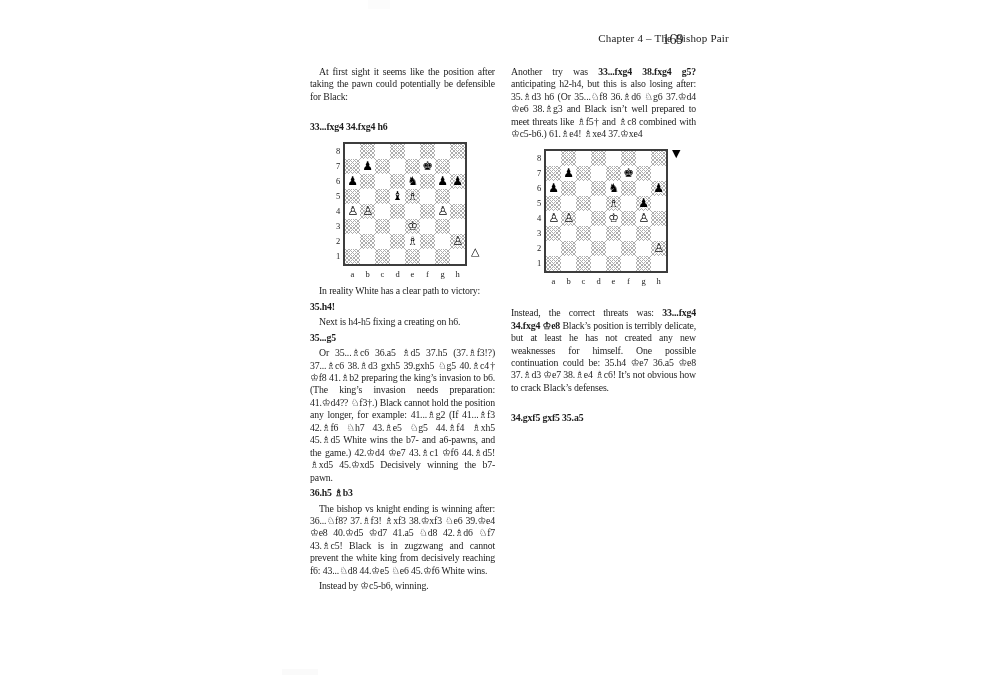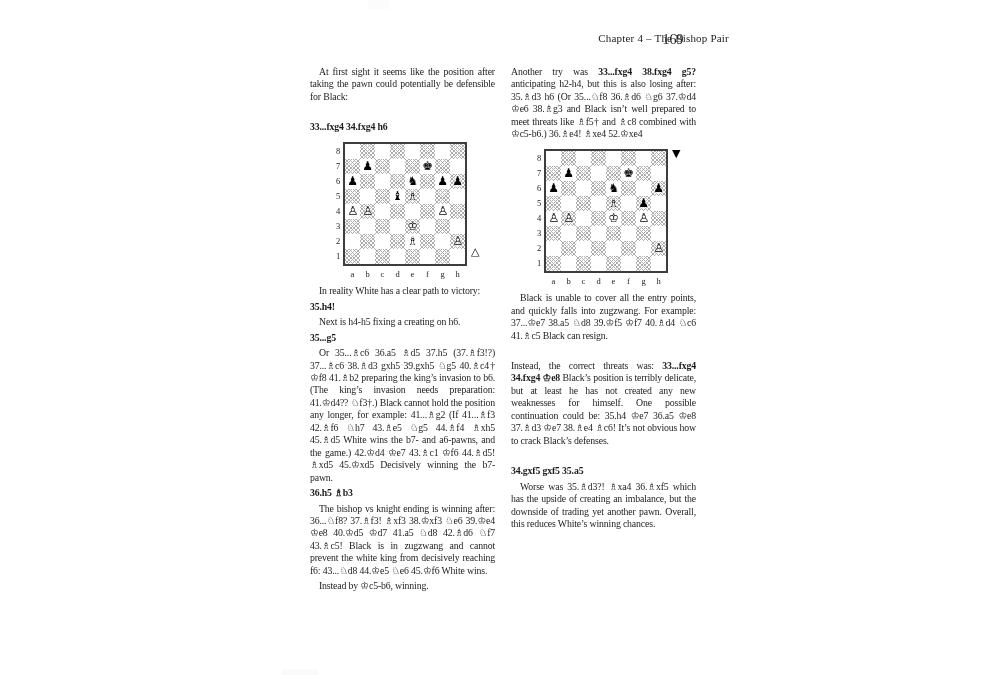--- a/index.html
+++ b/index.html
@@ -193,21 +193,21 @@
     <p class="para indent"><span>In reality White has a clear path to victory:</span></p>
     <p class="moves"><span class="b">35.h4!</span></p>
     <p class="para indent"><span>Next is h4-h5 fixing a creating on h6.</span></p>
     <p class="moves"><span class="b">35...g5</span></p>
     <p class="para indent"><span>Or 35...♗c6 36.a5 ♗d5 37.h5 (37.♗f3!?) 37...♗c6 38.♗d3 gxh5 39.gxh5 ♘g5 40.♗c4† ♔f8 41.♗b2 preparing the king’s invasion to b6. (The king’s invasion needs preparation: 41.♔d4?? ♘f3†.) Black cannot hold the position any longer, for example: 41...♗g2 (If 41...♗f3 42.♗f6 ♘h7 43.♗e5 ♘g5 44.♗f4 ♗xh5 45.♗d5 White wins the b7- and a6-pawns, and the game.) 42.♔d4 ♔e7 43.♗c1 ♔f6 44.♗d5! ♗xd5 45.♔xd5 Decisively winning the b7-pawn.</span></p>
     <p class="moves"><span class="b">36.h5 ♗b3</span></p>
     <p class="para indent"><span>The bishop vs knight ending is winning after: 36...♘f8? 37.♗f3! ♗xf3 38.♔xf3 ♘e6 39.♔e4 ♔e8 40.♔d5 ♔d7 41.a5 ♘d8 42.♗d6 ♘f7 43.♗c5! Black is in zugzwang and cannot prevent the white king from decisively reaching f6: 43...♘d8 44.♔e5 ♘e6 45.♔f6 White wins.</span></p>
     <p class="para indent"><span>Instead by ♔c5-b6, winning.</span></p>
   </div>
 <div class="col" id="col-right">
-    <p class="para"><span>Another try was </span><span class="b">33...fxg4 38.fxg4 g5?</span><span> anticipating h2-h4, but this is also losing after: 35.♗d3 h6 (Or 35...♘f8 36.♗d6 ♘g6 37.♔d4 ♔e6 38.♗g3 and Black isn’t well prepared to meet threats like ♗f5† and ♗c8 combined with ♔c5-b6.) 36.♗e4! ♗xe4 52.♔xe4</span></p>
+    <p class="para"><span>Another try was </span><span class="b">33...fxg4 38.fxg4 g5?</span><span> anticipating h2-h4, but this is also losing after: 35.♗d3 h6 (Or 35...♘f8 36.♗d6 ♘g6 37.♔d4 ♔e6 38.♗g3 and Black isn’t well prepared to meet threats like ♗f5† and ♗c8 combined with ♔c5-b6.) 61.♗e4! ♗xe4 37.♔xe4</span></p>
     <div class="diagram">
       <div class="board-wrap">
         <div class="ranks-col">
           <span>8</span>
           <span>7</span>
           <span>6</span>
           <span>5</span>
           <span>4</span>
           <span>3</span>
           <span>2</span>
@@ -309,19 +309,17 @@
         <span>b</span>
         <span>c</span>
         <span>d</span>
         <span>e</span>
         <span>f</span>
         <span>g</span>
         <span>h</span>
       </div>
       <span class="marker black">▼</span>
     </div>
-    <p class="para indent"><span>Black is unable to cover all the entry points, and quickly falls into zugzwang. For example: 37...♔e7 38.a5 ♘d8 39.♔f5 ♔f7 40.♗d4 ♘c6 41.♗c5 Black can resign.</span></p>
     <div class="spacer"></div>
     <p class="para"><span>Instead, the correct threats was: </span><span class="b">33...fxg4 34.fxg4 ♔e8</span><span> Black’s position is terribly delicate, but at least he has not created any new weaknesses for himself. One possible continuation could be: 35.h4 ♔e7 36.a5 ♔e8 37.♗d3 ♔e7 38.♗e4 ♗c6! It’s not obvious how to crack Black’s defenses.</span></p>
     <div class="spacer"></div>
     <p class="moves"><span class="b">34.gxf5 gxf5 35.a5</span></p>
-    <p class="para indent"><span>Worse was 35.♗d3?! ♗xa4 36.♗xf5 which has the upside of creating an imbalance, but the downside of trading yet another pawn. Overall, this reduces White’s winning chances.</span></p>
   </div>
 
 </body></html>

